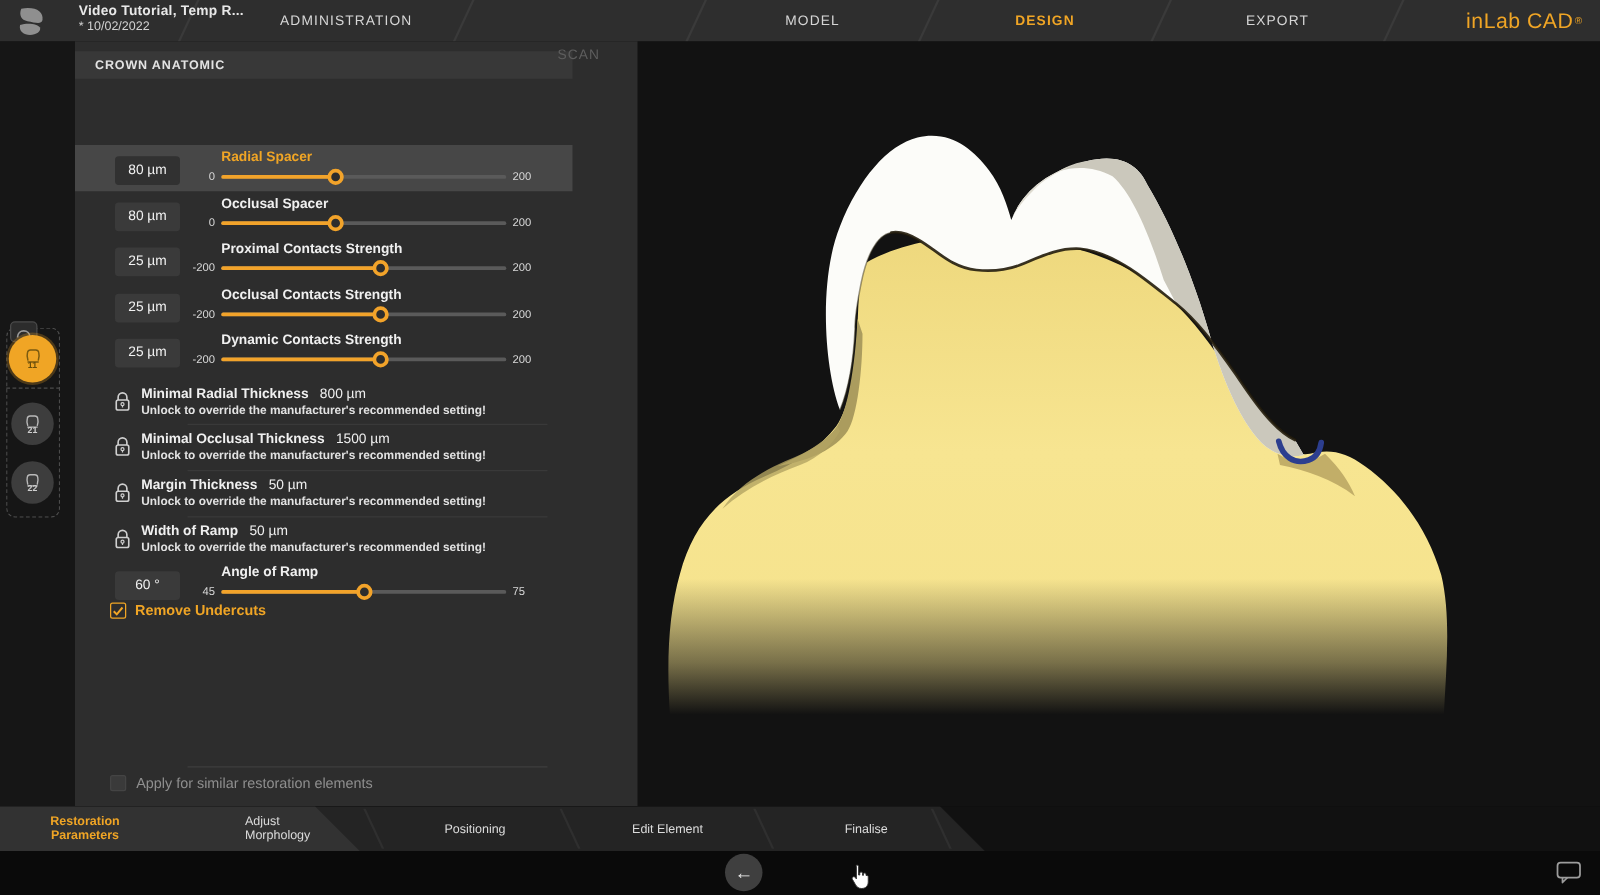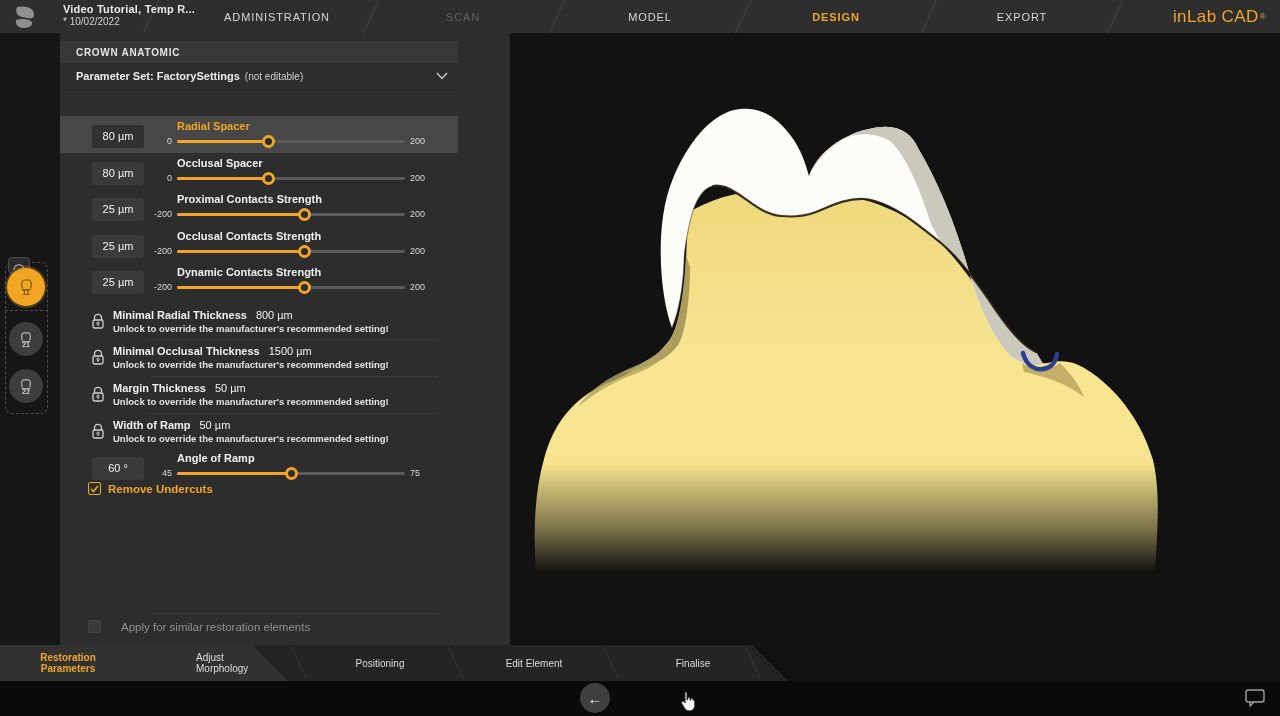--- a/index.html
+++ b/index.html
@@ -8,21 +8,21 @@
 
   
   #topbar { position:absolute; left:0; top:0; width:1280px; height:33px; background:#2e2e2e; z-index:30; }
   .tb-sep { position:absolute; top:0; width:2px; height:33px; background:rgba(255,255,255,.06); transform:skewX(-25deg); }
   #logo { position:absolute; left:12px; top:4px; width:26px; height:26px; }
   #case-block { position:absolute; left:63px; top:3px; }
   #case-title { font-size:11px; font-weight:bold; color:#e8e8e8; letter-spacing:.2px; }
   #case-date { font-size:10px; color:#d2d2d2; margin-top:1px; }
   .menu-item { position:absolute; top:0; height:33px; display:flex; align-items:center;
     transform:translateX(-50%); font-size:11px; letter-spacing:.9px; color:#d6d6d6; cursor:pointer; }
-  .menu-item.disabled { color:#5d5d5d; }
+  .menu-item.disabled { color:#5d5d5d;margin-top:27px; }
   .menu-item.active { color:#f0a525; font-weight:bold; }
   #brand { position:absolute; right:14px; top:0; height:33px; display:flex; align-items:center;
     color:#f0a525; font-size:17px; font-weight:400; letter-spacing:.4px; }
   #brand sup { font-size:8px; margin-left:1px; }
 
   
   #rail { position:absolute; left:0; top:33px; width:60px; height:612px; background:#161616; z-index:20; }
   #rail-group-box { position:absolute; left:5px; top:229px; width:43px; height:152px;
     border:1px dashed #4b4b4b; border-radius:7px; }
   #rail-group-divider { position:absolute; left:5px; top:277px; width:43px; height:0;
@@ -73,21 +73,21 @@
   .l-title .lt { font-weight:600; }
   .l-title .lv { font-weight:500; margin-left:9px; }
   .l-note { position:absolute; left:53px; top:19px; font-size:9.5px; font-weight:bold; color:#e2e2e2; }
   .l-div { position:absolute; left:90px; width:288px; height:0; border-top:1px solid rgba(255,255,255,.06); }
 
   .chk-row { position:absolute; display:flex; align-items:center; cursor:pointer; }
   .chk { width:13px; height:13px; border-radius:2px; display:flex; align-items:center; justify-content:center; }
   .chk.on { border:1.5px solid #f0a525; background:#2d2d2d; }
   .chk.off { background:#3a3a3a; border:1px solid #444; }
   #remove-undercuts-label { margin-left:7px; font-size:11.5px; font-weight:bold; color:#f0a525; }
-  #apply-label { margin-left:20px; font-size:11.5px; color:#8f8f8f; }
+  #apply-label { margin-left:8px; font-size:11.5px; color:#8f8f8f; }
   #apply-divider { position:absolute; left:90px; top:580px; width:288px; border-top:1px solid rgba(255,255,255,.08); }
 
   
   #canvas { position:absolute; left:458px; top:33px; width:822px; height:612px; background:#121212; z-index:10; }
 
   
   #workflow { position:absolute; left:0; top:645px; width:1280px; height:36px; background:#111111; z-index:30;padding-left:32px; }
   #wf-strip { position:absolute; left:0; top:0; width:800px; height:36px; background:#242424;
     clip-path:polygon(0 0, 752px 0, 788px 100%, 0 100%); }
   #wf-active { position:absolute; left:0; top:0; width:300px; height:36px; background:#323232;
@@ -162,27 +162,20 @@
       <path d="M3.4 10.5 C2.7 8 2.5 5.6 3 3.9 C3.3 2.6 4.2 2 5.4 2 L9.6 2 C10.8 2 11.7 2.6 12 3.9 C12.5 5.6 12.3 8 11.6 10.5" fill="none" stroke="#b9b9b9" stroke-width="1.2"></path>
       <path d="M3 11.6 L12 11.6" stroke="#b9b9b9" stroke-width="1.2"></path>
     </svg>
     <span class="num">22</span>
   </div>
 </div>
 
 <div id="panel">
   <div id="panel-header">CROWN ANATOMIC</div>
 
-  <div id="pset-row">
-    <span id="pset-label">Parameter Set: FactorySettings</span>
-    <span id="pset-note">(not editable)</span>
-    <svg id="pset-chevron" width="12" height="8" viewBox="0 0 12 8">
-      <path d="M1 1 L6 6.5 L11 1" fill="none" stroke="#c9c9c9" stroke-width="1.4"></path>
-    </svg>
-  </div>
 
   <div class="srow active" style="top:83px">
     <div class="val-box">80 µm</div>
     <div class="s-label">Radial Spacer</div>
     <span class="tick tick-min">0</span>
     <div class="track" style="--pct: 40;">
       <div class="fill"></div>
       <div class="thumb"></div>
     </div>
     <span class="tick tick-max">200</span>

